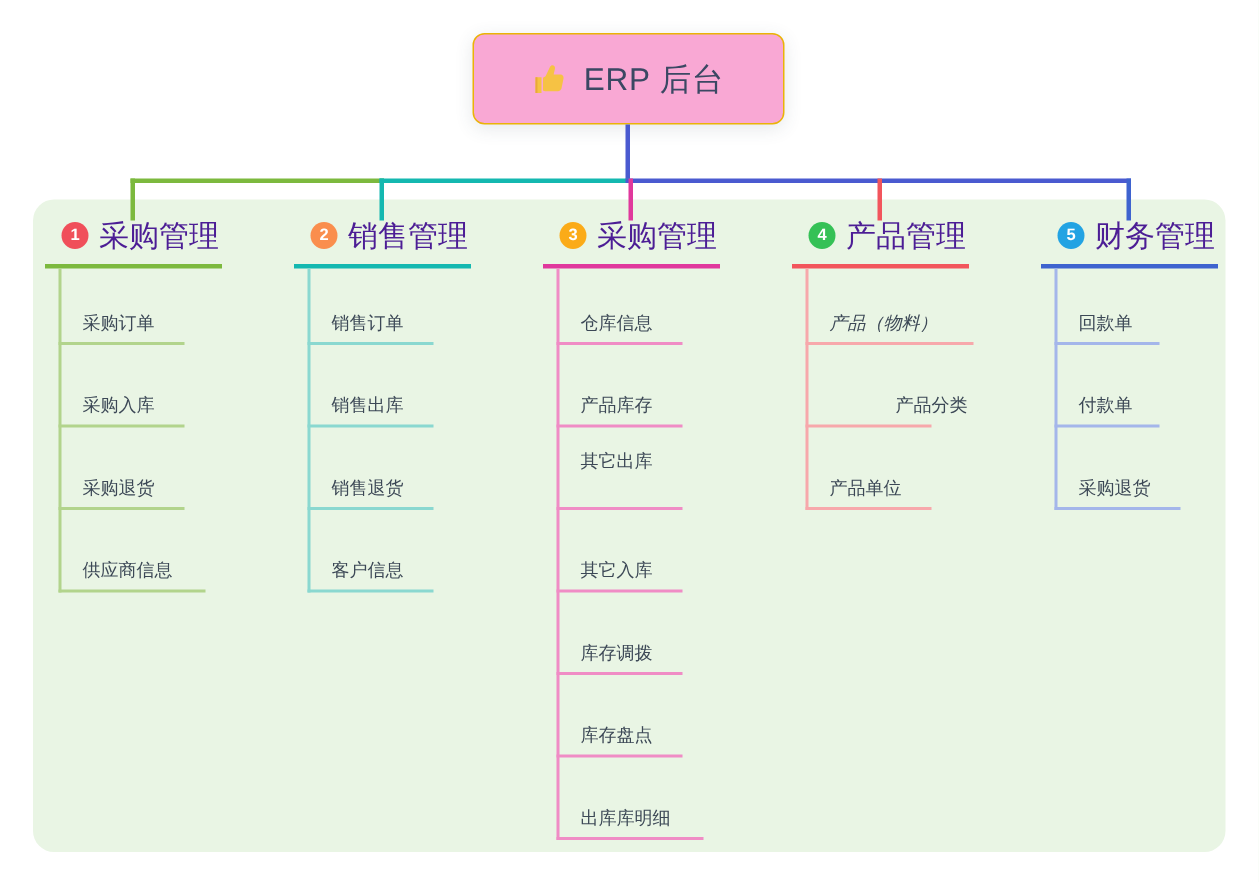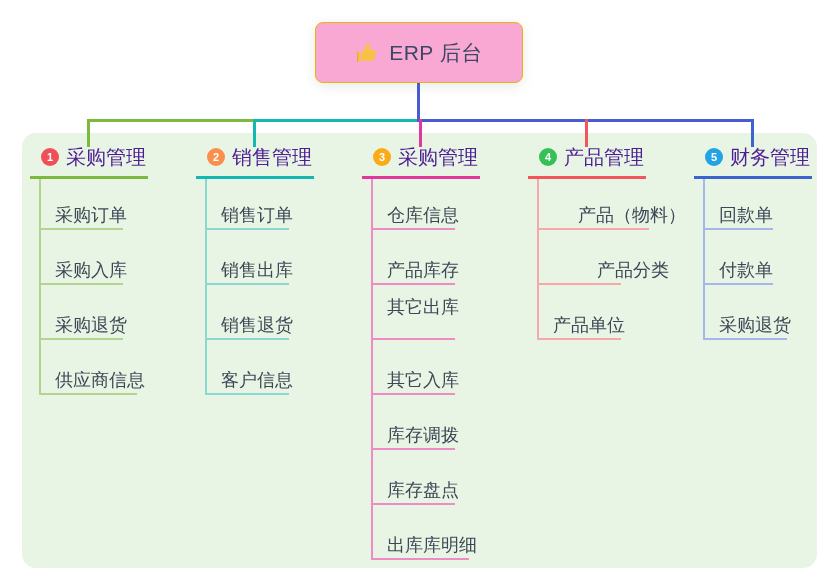--- a/index.html
+++ b/index.html
@@ -9,21 +9,21 @@
     background:#e9f5e4;border-radius:14px;}
   .root-card{position:absolute;left:315px;top:22px;width:208px;height:61px;background:#f9a8d4;
     border:1px solid #eab308;border-radius:8px;box-shadow:0 3px 12px rgba(60,70,90,.12);
     display:flex;align-items:center;justify-content:center;gap:10px;box-sizing:border-box;}
   .root-label{font-size:21px;color:#3b4863;font-weight:500;letter-spacing:.5px;white-space:nowrap;}
   .hline,.vline{position:absolute;}
   .branch-header{position:absolute;display:flex;align-items:center;gap:7px;height:22px;white-space:nowrap;}
   .badge{width:18px;height:18px;border-radius:50%;color:#ffffff;font-size:11px;line-height:18px;
     text-align:center;font-weight:700;flex:0 0 auto;}
   .branch-label{font-size:20px;color:#4c1d95;}
-  .child-label{position:absolute;font-size:18px;color:#3c4856;white-space:nowrap;line-height:20px;}
+  .child-label{position:absolute;font-size:12px;color:#3c4856;white-space:nowrap;line-height:20px;}
   .thumb-icon{width:24px;height:24px;flex:0 0 auto;}
 </style>
 </head>
 <body>
 
 <div id="stage">
   <div class="panel"></div>
 
   <div class="root-card">
     <svg class="thumb-icon" viewBox="0 0 24 24">
@@ -101,21 +101,21 @@
       <div class="child-label" style="left: 387px; top: 260px;">产品库存</div>
       <div class="child-label" style="left: 387px; top: 297px;">其它出库</div>
       <div class="child-label" style="left: 387px; top: 370px;">其它入库</div>
       <div class="child-label" style="left: 387px; top: 425px; text-align: right;">库存调拨</div>
       <div class="child-label" style="left: 387px; top: 480px;">库存盘点</div>
       <div class="child-label" style="left: 387px; top: 535px;">出库库明细</div>
       <div class="branch-header" style="left: 539px; top: 146px;">
         <span class="badge" style="background: rgb(53, 193, 86);">4</span>
         <span class="branch-label">产品管理</span>
       </div>
-      <div class="child-label" style="left: 578px; top: 205px;">产品（物料）</div>
+      <div class="child-label" style="left: 553px; top: 205px; font-style: italic;">产品（物料）</div>
       <div class="child-label" style="left: 553px; top: 260px; margin-left: 44px;">产品分类</div>
       <div class="child-label" style="left: 553px; top: 315px;">产品单位</div>
       <div class="branch-header" style="left: 705px; top: 146px;">
         <span class="badge" style="background: rgb(35, 163, 227);">5</span>
         <span class="branch-label">财务管理</span>
       </div>
       <div class="child-label" style="left: 719px; top: 205px;">回款单</div>
       <div class="child-label" style="left: 719px; top: 260px;">付款单</div>
       <div class="child-label" style="left: 719px; top: 315px;">采购退货</div>
     </div>

